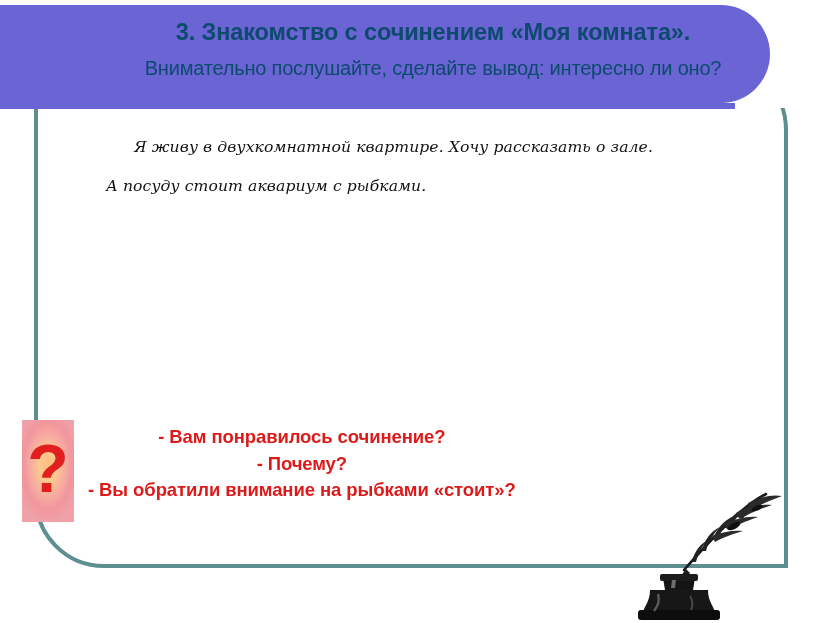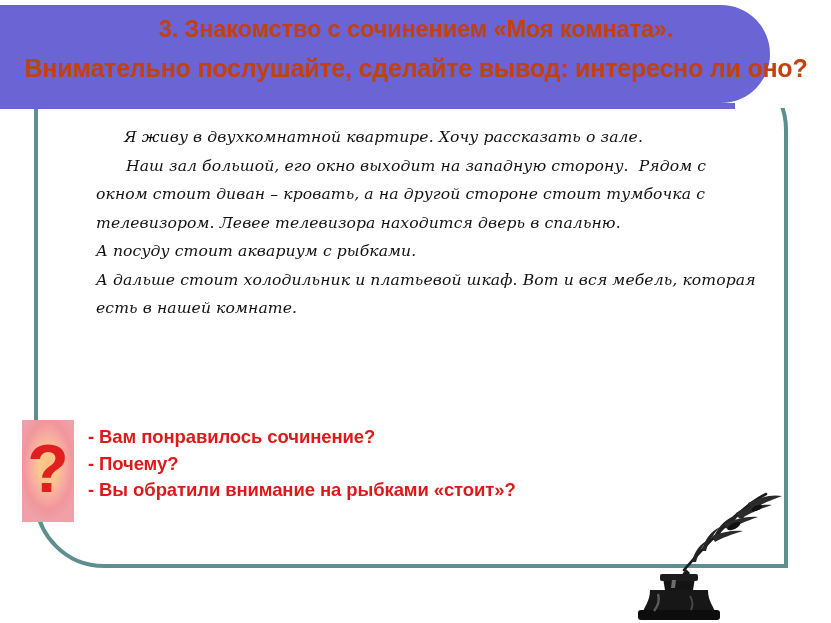--- a/index.html
+++ b/index.html
@@ -61,62 +61,62 @@
   .banner-gap {
     position: absolute;
     left: -30px;
     top: 99px;
     width: 752px;
     height: 4px;
     background: #ffffff;
   }
   .banner-text {
     position: absolute;
-    left: 0;
+    left: 17px;
     top: 0;
     width: 760px;
     height: 98px;
     display: flex;
     flex-direction: column;
     align-items: center;
     justify-content: center;
-    color: #c2410c;
+    color: #0c4a6e;
     text-align: center;
     line-height: 1.12;
     padding-left: 36px;
   }
   .title-line1 {
     font-size: 23.5px;
     font-weight: bold;
     letter-spacing: -0.1px;
     white-space: nowrap;
   }
   .title-line2 {
-    font-size: 25px;
-    font-weight: bold;
+    font-size: 20px;
+    font-weight: normal;
     letter-spacing: -0.2px;
     margin-top: 12px;
     white-space: nowrap;
   }
 
   
   .essay {
     position: absolute;
     left: 96px;
     top: 123px;
     width: 660px;
     font-family: "DejaVu Serif", "Liberation Serif", serif;
     font-style: italic;
     font-size: 15.6px;
     line-height: 28.5px;
     color: #111111;
     letter-spacing: 0.1px;
   }
   .essay p {
-    margin: 0;
+    margin: 10px;
     white-space: pre-wrap;
   }
   .essay p.indent {
     text-indent: 30px;
   }
   .essay p.indent-first {
     text-indent: 28px;
   }
 
   
@@ -153,20 +153,21 @@
     position: absolute;
     left: 88px;
     top: 424px;
     color: #dd1a1a;
     font-family: "Liberation Sans", sans-serif;
     font-weight: bold;
     font-size: 18.5px;
     line-height: 26.5px;
     letter-spacing: -0.1px;
     white-space: nowrap;
+    text-align: center;
   }
   .questions .q-row { display: block; }
 
   
   .quill {
     position: absolute;
     left: 620px;
     top: 470px;
     width: 180px;
     height: 150px;
@@ -183,23 +184,21 @@
   <div class="banner-underline"></div>
   <div class="banner-gap"></div>
   <div class="banner"></div>
   <div class="banner-text">
     <div class="title-line1">3. Знакомство с сочинением «Моя комната».</div>
     <div class="title-line2">Внимательно послушайте, сделайте вывод: интересно ли оно?</div>
   </div>
 
   <div class="essay">
     <p class="indent-first">Я живу в двухкомнатной квартире. Хочу рассказать о зале.</p>
-    <p class="indent">Наш зал большой, его окно выходит на западную сторону.  Рядом с окном стоит диван – кровать, а на другой стороне стоит тумбочка с телевизором. Левее телевизора находится дверь в спальню.</p>
     <p>А посуду стоит аквариум с рыбками.</p>
-    <p>А дальше стоит холодильник и платьевой шкаф. Вот и вся мебель, которая есть в нашей комнате.</p>
   </div>
 
   <div class="qbox">
     <div class="qmark">?</div>
   </div>
 
   <div class="questions">
     <span class="q-row">- Вам понравилось сочинение?</span>
     <span class="q-row">- Почему?</span>
     <span class="q-row">- Вы обратили внимание на рыбками «стоит»?</span>

